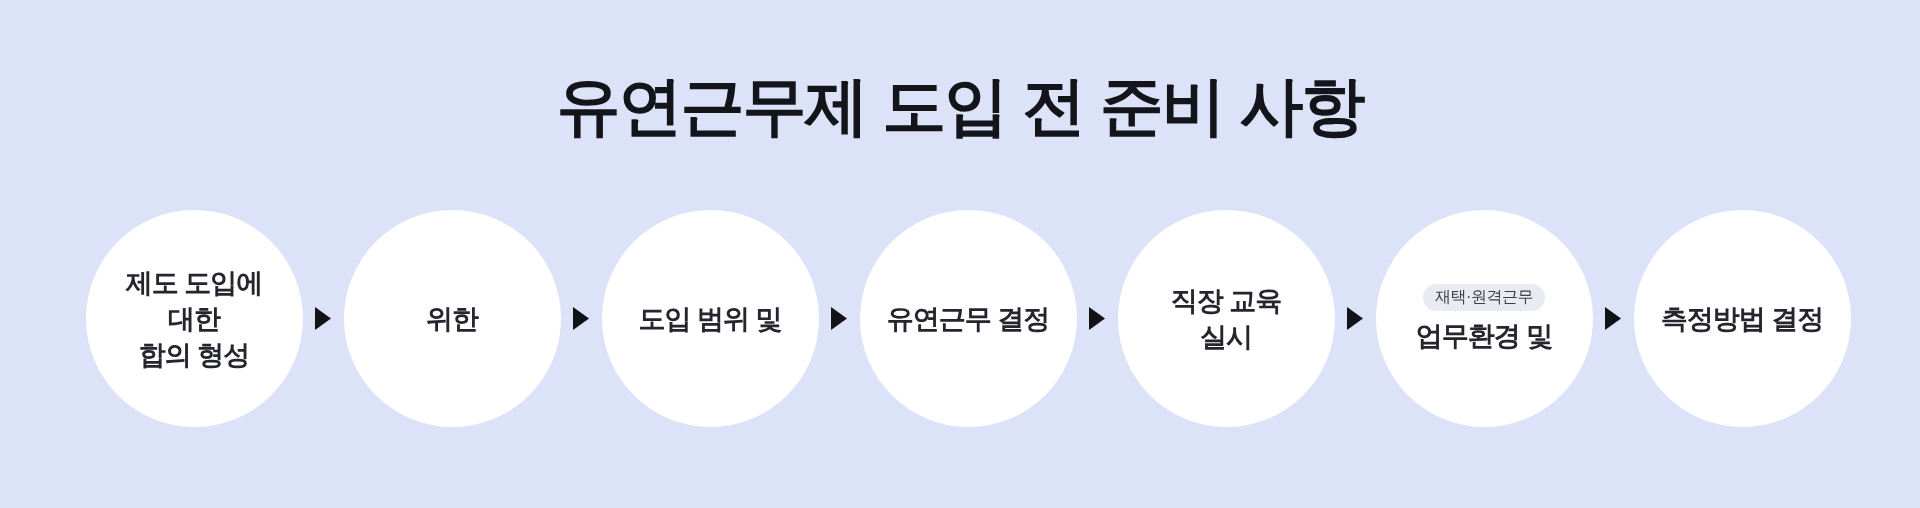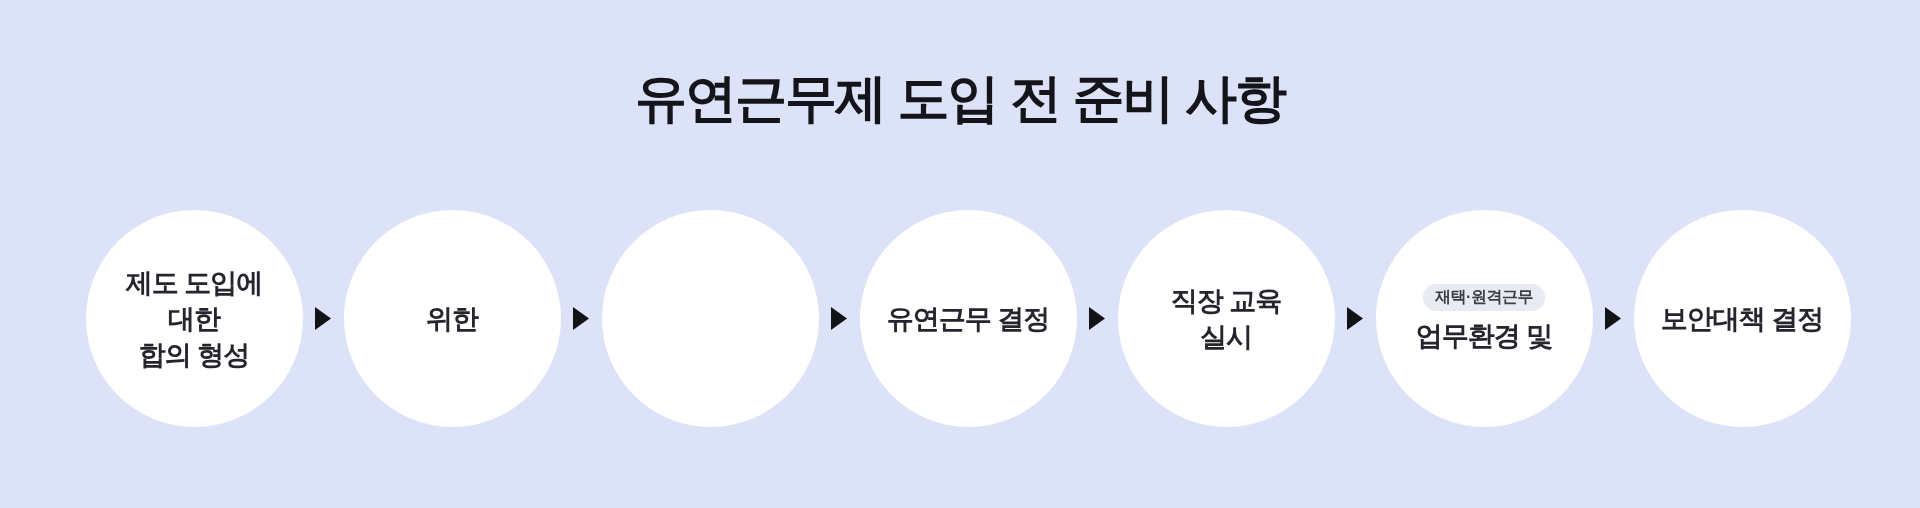--- a/index.html
+++ b/index.html
@@ -14,40 +14,40 @@
   *{box-sizing:border-box;}
   html,body{margin:0;padding:0;}
   body{
     width:1920px;height:508px;position:relative;overflow:hidden;
     background:var(--background);
     font-family:"Liberation Sans","DejaVu Sans",sans-serif;
   }
   .title{
     position:absolute;top:66px;left:0;width:100%;
     margin:0;text-align:center;
-    font-size:52px;font-weight:800;letter-spacing:-2px;
+    font-size:64px;font-weight:800;letter-spacing:-2px;
     color:var(--title_text);line-height:1.25;
   }
   .flow{
     position:absolute;top:210px;left:0;width:100%;
     display:flex;justify-content:center;align-items:center;padding-left:16px;
   }
   .circle{
     width:217px;height:217px;border-radius:50%;
     background:var(--circle);
     display:flex;flex-direction:column;justify-content:center;align-items:center;
     flex:0 0 auto;text-align:center;
   }
   .step-line{
     font-size:27px;font-weight:700;line-height:36px;
     letter-spacing:-1px;color:var(--step_text);white-space:nowrap;
   }
   .badge{
     background:var(--badge_bg);color:var(--badge_text);
-    font-size:16px;font-weight:700;letter-spacing:-0.5px;
+    font-size:16px;font-weight:400;letter-spacing:-0.5px;
     line-height:1;padding:5px 12px 6px;border-radius:999px;
     margin-bottom:7px;white-space:nowrap;
   }
   .arrow-slot{
     width:41px;flex:0 0 auto;
     display:flex;justify-content:center;align-items:center;
   }
   .arrow{
     width:16px;height:23px;background:var(--arrow);
     clip-path:polygon(0 0,100% 50%,0 100%);
@@ -74,20 +74,21 @@
 
     <div class="circle">
       <div class="step-line">위한</div>
     </div>
 
     <div class="arrow-slot">
       <div class="arrow"></div>
     </div>
 
     <div class="circle">
+      <div class="step-line">도입 범위 및</div>
     </div>
 
     <div class="arrow-slot">
       <div class="arrow"></div>
     </div>
 
     <div class="circle">
       <div class="step-line">유연근무 결정</div>
     </div>
 
@@ -107,17 +108,17 @@
     <div class="circle">
       <div class="badge">재택·원격근무</div>
       <div class="step-line">업무환경 및</div>
     </div>
 
     <div class="arrow-slot">
       <div class="arrow"></div>
     </div>
 
     <div class="circle">
-      <div class="step-line">보안대책 결정</div>
+      <div class="step-line">측정방법 결정</div>
     </div>
 
   </div>
 </div>
 
 </body></html>

